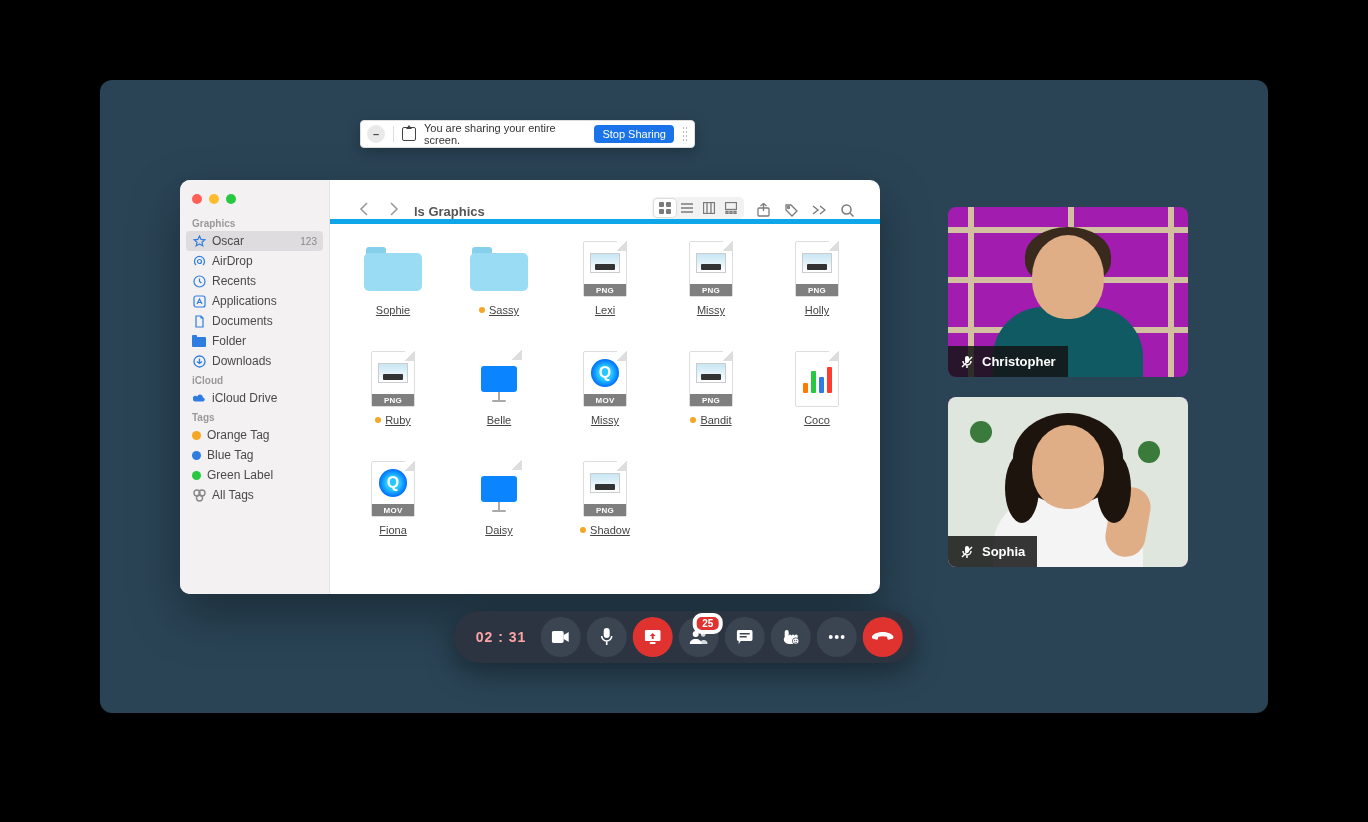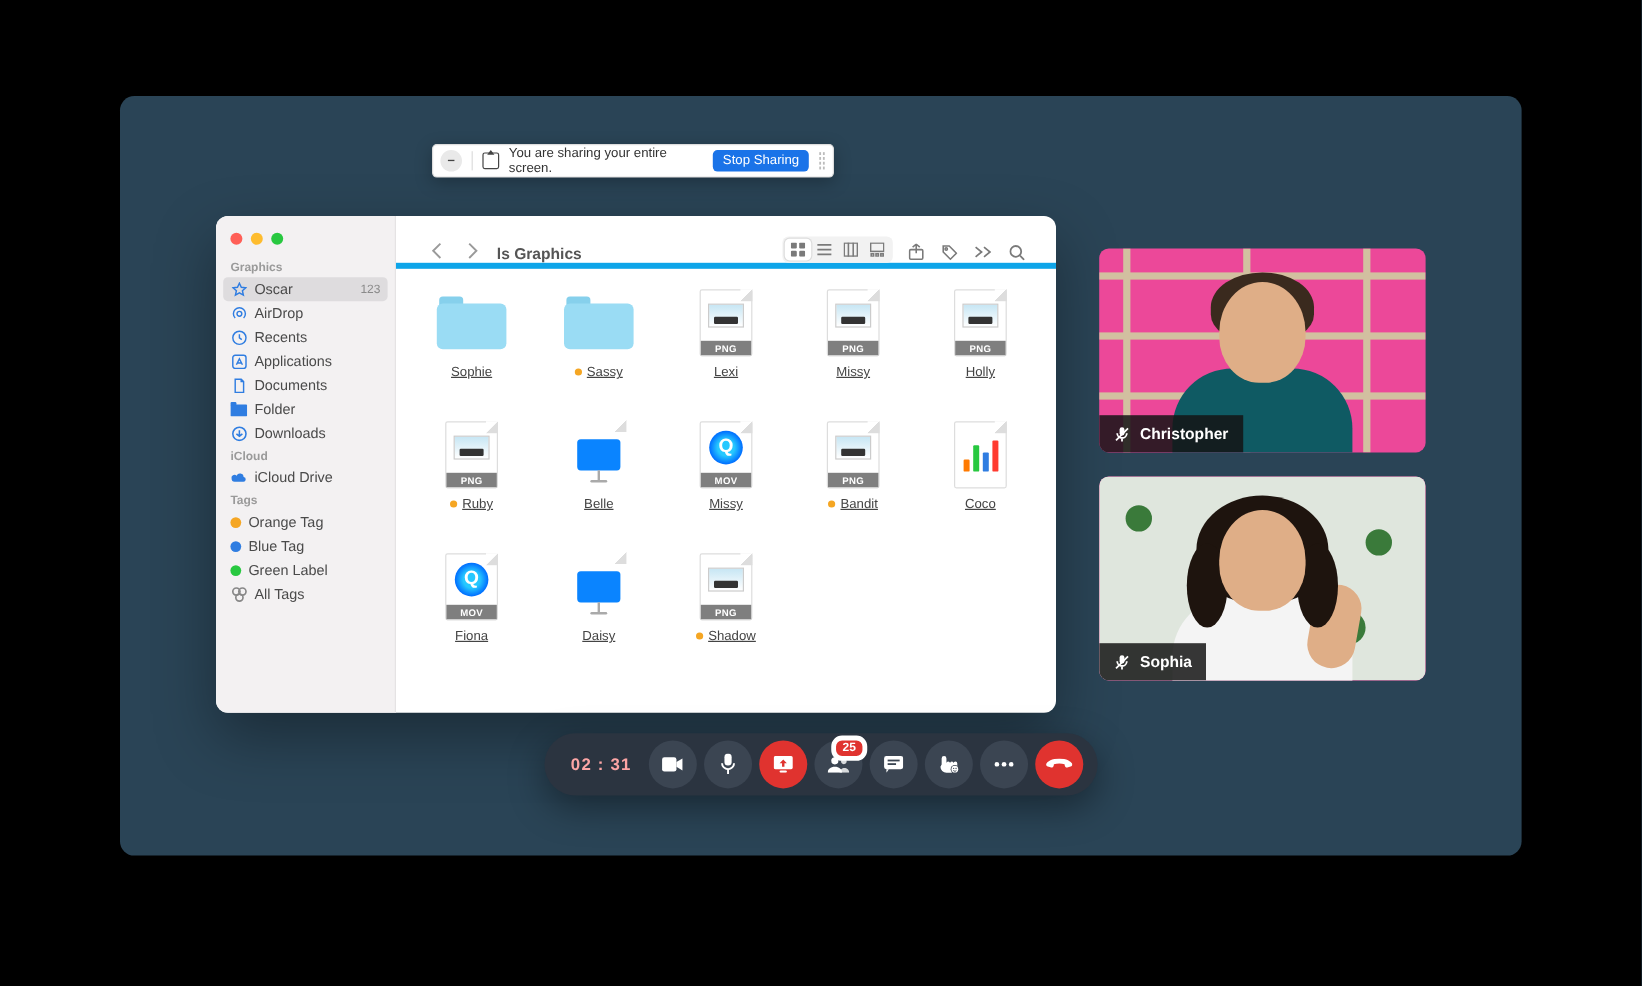--- a/index.html
+++ b/index.html
@@ -51,21 +51,21 @@
   .doc::after { content:""; position:absolute; right:-1px; top:-1px; width:10px; height:10px; background:linear-gradient(135deg,#fff 49%, #ddd 50%); }
   .thumb-img { width:30px; height:20px; background:linear-gradient(#c7e6f4,#fff); border:1px solid #ccc; position:relative; }
   .thumb-img::after { content:""; position:absolute; left:4px; bottom:2px; width:20px; height:6px; background:#333; border-radius:1px; }
   .keynote { width:36px; height:26px; background:#0a84ff; border-radius:3px; position:relative; }
   .keynote::after { content:""; position:absolute; left:50%; top:100%; transform:translateX(-50%); width:2px; height:8px; background:#aaa; }
   .keynote::before { content:""; position:absolute; left:50%; top:calc(100% + 8px); transform:translateX(-50%); width:14px; height:2px; background:#aaa; border-radius:1px; }
   .qmov { width:28px; height:28px; border-radius:50%; background:radial-gradient(circle at 50% 50%, #26c8ff 35%, #006eff 70%); display:flex; align-items:center; justify-content:center; color:#fff; font-weight:900; font-size:16px; }
   .bars { display:flex; align-items:flex-end; gap:3px; height:28px; }
   .bars span { width:5px; border-radius:1px; }
   
-  .tile { position:absolute; width:272px; height:170px; border-radius:8px; overflow:hidden; background:#ec4899;text-align:center; }
+  .tile { position:absolute; width:240px; height:170px; border-radius:8px; overflow:hidden; background:#a21caf;text-align:center; }
   .tile1 { right:80px; top:127px; }
   .tile2 { right:80px; top:317px; }
   .tile .bg { position:absolute; inset:0; }
   .shelf { position:absolute; background:#d2c0a0; }
   .tile .nameplate { position:absolute; left:0; bottom:0; background:rgba(20,20,20,.85); color:#fff; font-size:13px; font-weight:600; padding:8px 12px; display:flex; align-items:center; gap:8px; }
   .muteico { width:14px; height:14px; }
   
   .person { position:absolute; left:50%; bottom:0; transform:translateX(-50%); width:160px; height:160px; }
   .head { position:absolute; left:50%; top:18px; transform:translateX(-50%); width:72px; height:84px; background:#dfae87; border-radius:50% 50% 46% 46%; }
   .hair { position:absolute; left:50%; top:10px; transform:translateX(-50%); width:86px; height:58px; background:#3a2a1e; border-radius:50% 50% 40% 40%; }

